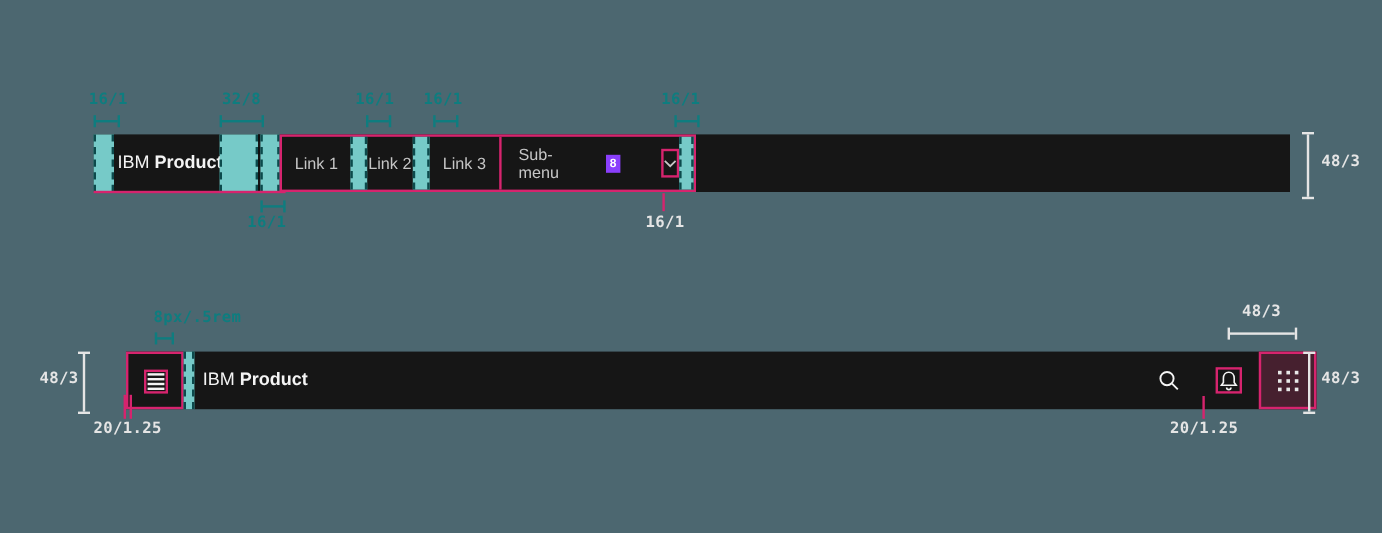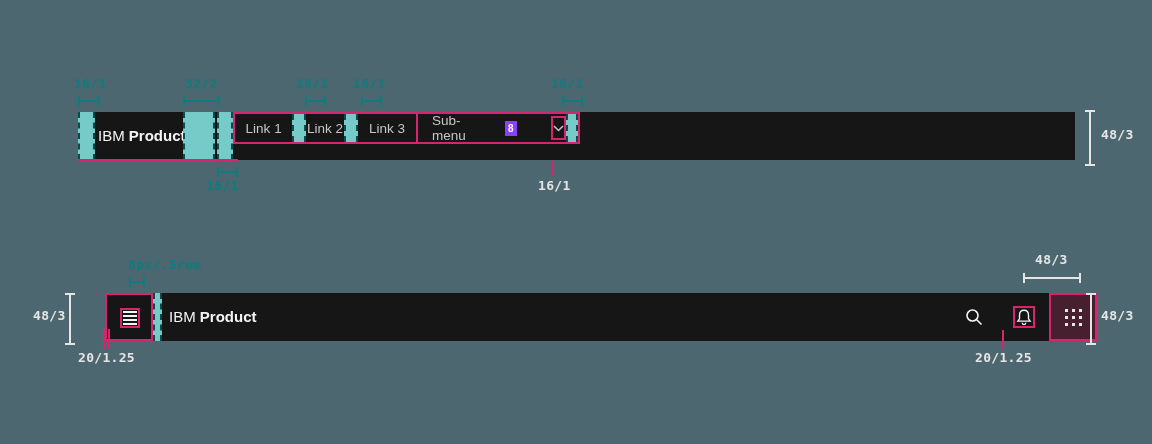--- a/index.html
+++ b/index.html
@@ -16,21 +16,21 @@
   .pink{color:#e5e5e5;}
   
   .hbr{position:absolute;height:10px;border-left:2px solid currentColor;border-right:2px solid currentColor;}
   .hbr::after{content:"";position:absolute;left:0;right:0;top:50%;margin-top:-1px;border-top:2px solid currentColor;}
   
   .vbr{position:absolute;width:10px;border-top:2px solid currentColor;border-bottom:2px solid currentColor;}
   .vbr::after{content:"";position:absolute;top:0;bottom:0;left:50%;margin-left:-1px;border-left:2px solid currentColor;}
   .pline{position:absolute;background:#d6246e;}
 
   
-  .navbox{position:absolute;top:0;height:32px;border:2px solid #d6246e;box-sizing:border-box;display:flex;align-items:stretch;}
+  .navbox{position:absolute;top:0;height:48px;border:2px solid #d6246e;box-sizing:border-box;display:flex;align-items:stretch;}
   .navlink{color:#c6c6c6;font-size:13.5px;display:flex;align-items:center;justify-content:center;box-sizing:border-box;}
   .navstrip{background:#76cac8;border-left:2px dashed #0c4a4c;border-right:2px dashed #0c4a4c;box-sizing:border-box;width:16px;}
   .pinksep{width:2px;background:#d6246e;}
   .submenu{display:flex;align-items:center;color:#c6c6c6;font-size:13.5px;padding-left:14px;flex:1;gap:32px;}
   .badge8{display:inline-block;min-width:12px;height:15px;background:#8a3ffc;color:#fff;font-size:10px;font-weight:bold;line-height:15px;text-align:center;margin-left:2px;}
   .chevbox{width:20px;height:24px;border:2px solid #d6246e;box-sizing:border-box;display:flex;align-items:center;justify-content:center;margin-left:2px;}
 
   
   .hambox{position:absolute;left:0;top:0;width:48px;height:48px;border:2px solid #d6246e;box-sizing:border-box;}
   .hamicon{position:absolute;left:13px;top:13px;width:20px;height:20px;border:2px solid #d6246e;box-sizing:border-box;display:flex;flex-direction:column;justify-content:center;gap:2px;padding:0 1px;}
@@ -40,21 +40,21 @@
   .switcher{position:absolute;top:0;width:48px;height:48px;background:#46202f;border:2px solid #d6246e;box-sizing:border-box;display:flex;align-items:center;justify-content:center;}
   .dotgrid{display:grid;grid-template-columns:repeat(3,3px);grid-template-rows:repeat(3,3px);gap:4px;}
   .dotgrid i{background:#e8e8e8;display:block;}
 </style>
 </head>
 <body>
 
 <div id="canvas">
 
   <div class="lbl teal" style="left:74px;top:76px;">16/1</div>
-  <div class="lbl teal" style="left:185px;top:76px;">32/2</div>
+  <div class="lbl teal" style="left:185px;top:76px;">32/8</div>
   <div class="lbl teal" style="left:296px;top:76px;">16/1</div>
   <div class="lbl teal" style="left:353px;top:76px;">16/1</div>
   <div class="lbl teal" style="left:551px;top:76px;">16/1</div>
 
   <div class="hbr teal" style="left:78px;top:96px;width:18px;"></div>
   <div class="hbr teal" style="left:183px;top:96px;width:33px;"></div>
   <div class="hbr teal" style="left:305px;top:96px;width:17px;"></div>
   <div class="hbr teal" style="left:361px;top:96px;width:17px;"></div>
   <div class="hbr teal" style="left:562px;top:96px;width:17px;"></div>
 

